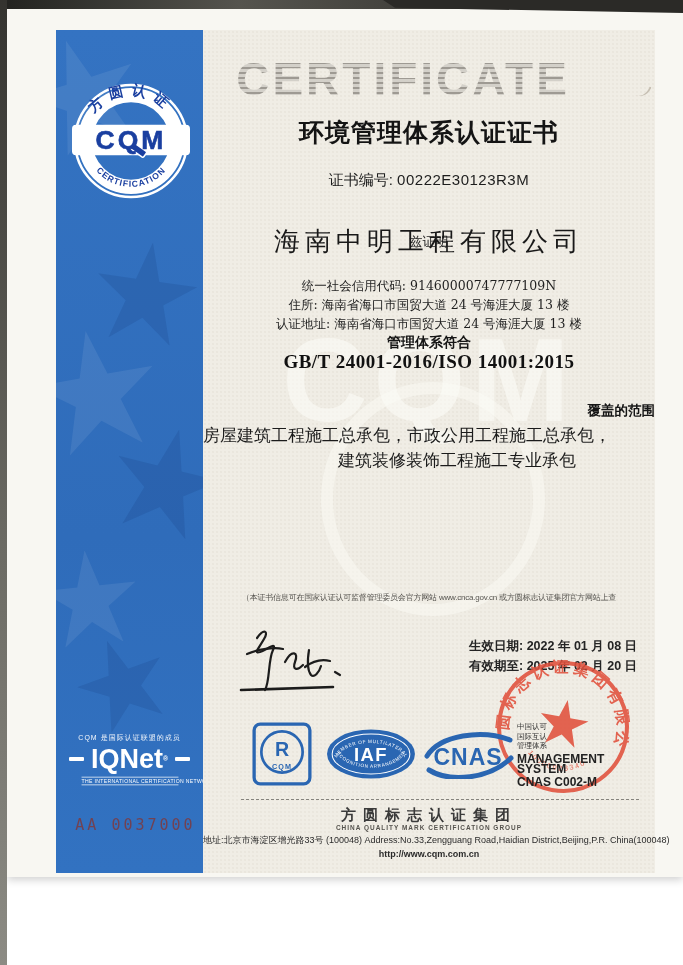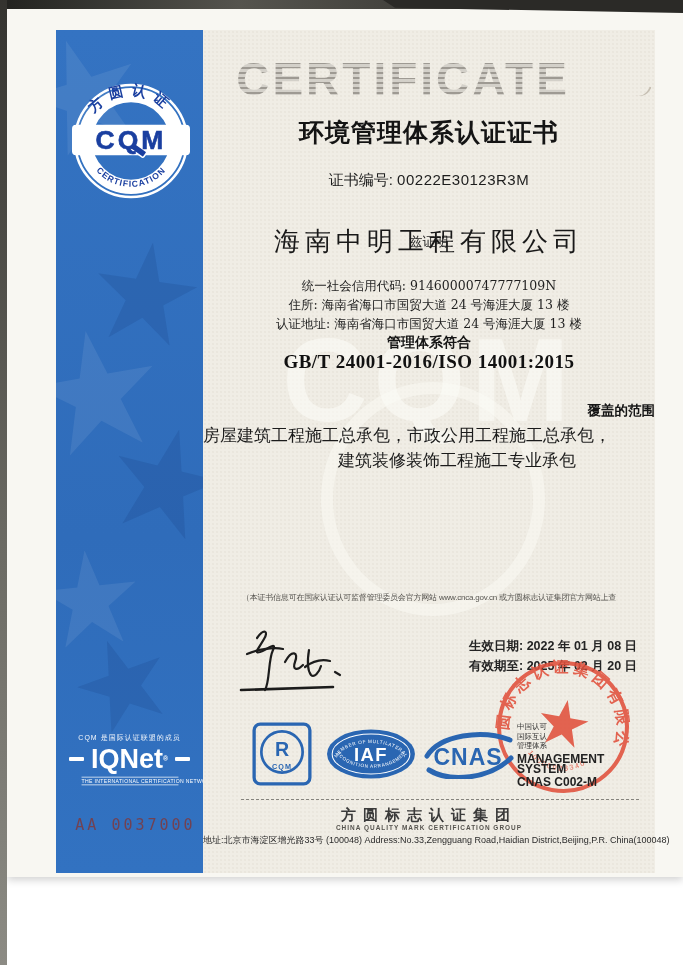--- a/index.html
+++ b/index.html
@@ -240,13 +240,14 @@
     <div>国际互认</div>
     <div>管理体系</div>
     <div class="en">MANAGEMENT SYSTEM</div>
     <div class="en">CNAS C002-M</div>
   </div>
 
   <div class="dotline layer"></div>
   <div class="group-cn layer">方圆标志认证集团</div>
   <div class="group-en layer">CHINA QUALITY MARK CERTIFICATION GROUP</div>
   <div class="addr layer">地址:北京市海淀区增光路33号 (100048)  Address:No.33,Zengguang Road,Haidian District,Beijing,P.R. China(100048)</div>
+  <div class="url layer">http://www.cqm.com.cn</div>
 </div>
 
 </body></html>

